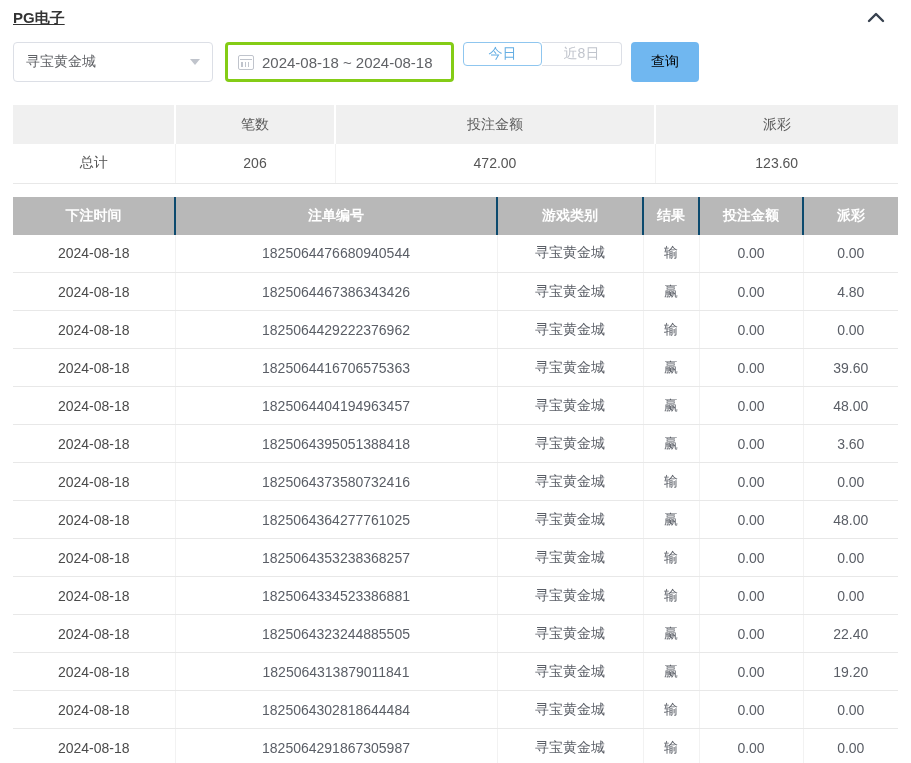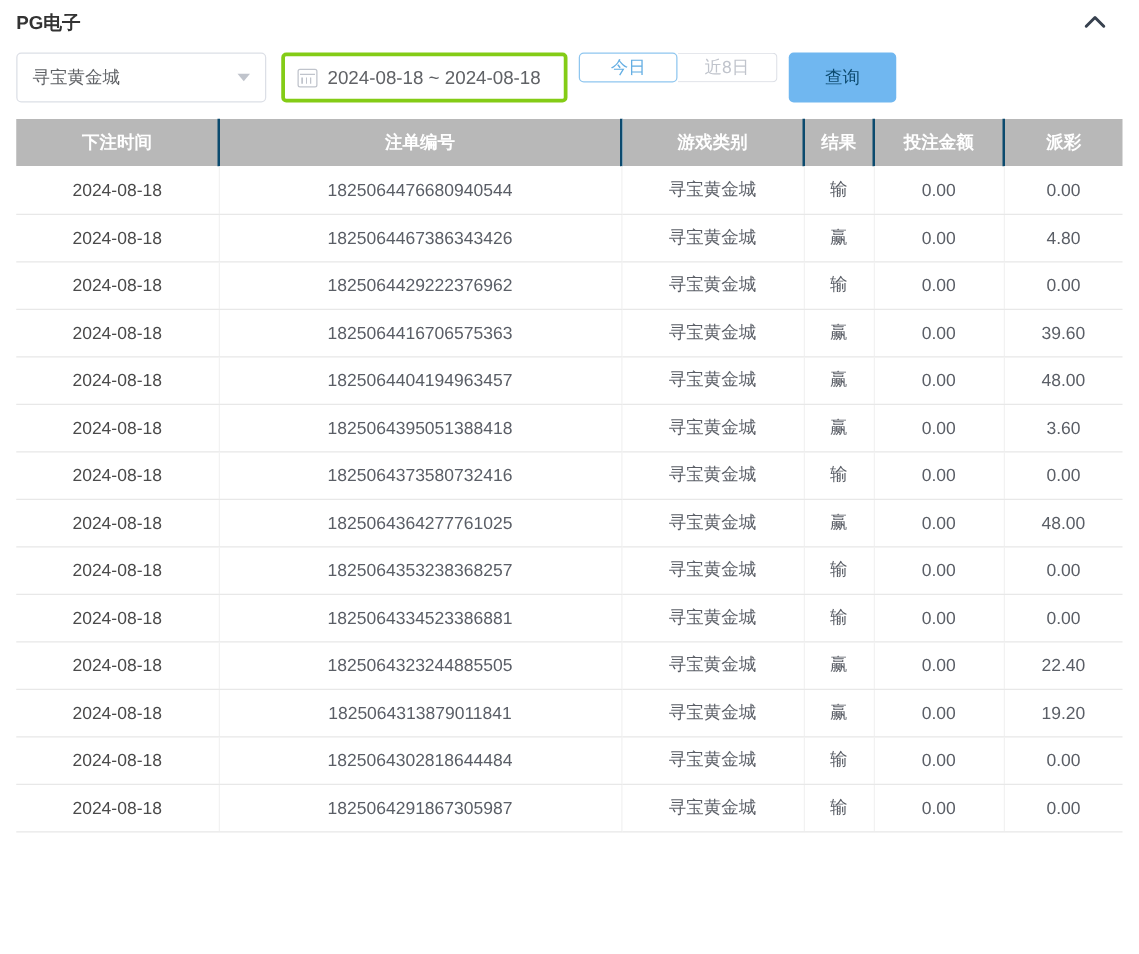--- a/index.html
+++ b/index.html
@@ -9,21 +9,21 @@
     font-family: "Liberation Sans", "DejaVu Sans", sans-serif;
     color: #555;
   }
   .page { padding: 0 13px; }
 
   
   .title-row {
     display: flex; align-items: center;
     padding-top: 7px; height: 30px; position: relative;
   }
-  .app-title { font-size: 15px; font-weight: bold; color: #333; }
+  .app-title { font-size: 15px; font-weight: bold; color: #333; text-decoration: underline; }
   .notice { font-size: 15px; font-weight: bold; color: #b4281e; margin-left: 26px; }
   .collapse { position: absolute; right: 10px; top: 6px; cursor: pointer; width: 24px; height: 24px; display:flex; align-items:center; justify-content:center; }
 
   
   .filter-row { display: flex; align-items: center; margin-top: 12px; height: 40px; }
   .select-box {
     width: 200px; height: 40px; border: 1px solid #dcdfe6; border-radius: 4px;
     display: flex; align-items: center; padding: 0 12px; cursor: pointer;
     color: #606266; font-size: 14px; background: #fff;
   }
@@ -48,21 +48,21 @@
     width: 79px; height: 24px; background: #fff; border: 1px solid #dcdfe6;
     border-left-width: 0; color: #c0c4cc; font-size: 14px; cursor: pointer;
     display: flex; align-items: center; justify-content: center;
   }
   .qbtn:first-child { border-left-width: 1px; border-radius: 4px 0 0 4px; }
   .qbtn:last-child { border-radius: 0 4px 4px 0; width: 80px; }
   .qbtn.active {
     border: 1px solid #8fc6ef; border-radius: 4px; color: #64aee3; position: relative; z-index: 1;
   }
   .search-btn {
-    margin-left: 9px; width: 86px; height: 40px; background: #70b7f0; color: #0c4a6e;
+    margin-left: 9px; width: 68px; height: 40px; background: #70b7f0; color: #000000;
     font-size: 14px; border: none; border-radius: 4px; cursor: pointer;
   }
 
   
   table { border-collapse: collapse; width: 885px; table-layout: fixed; font-size: 14px; }
   td, th { height: 38px; text-align: center; font-weight: normal; overflow: hidden; white-space: nowrap; }
 
   .summary-table { margin-top: 23px; }
   .summary-table thead th { background: #f0f0f0; color: #5a5a5a; height: 39px; }
   .summary-table tbody td { background: #fff; color: #555; height: 39px; border-bottom: 1px solid #e8e8e8; }
@@ -114,20 +114,44 @@
       <span class="cal-icon"></span>
       <span>2024-08-18 ~ 2024-08-18</span>
     </div>
     <div class="btn-group">
       <button class="qbtn active">今日</button>
       <button class="qbtn">近8日</button>
     </div>
     <button class="search-btn">查询</button>
   </div>
 
+  <table class="summary-table">
+    <colgroup>
+        <col class="c1">
+        <col class="c2">
+        <col class="c3">
+        <col class="c4">
+      </colgroup>
+    <thead>
+      <tr>
+        <th></th>
+        <th>笔数</th>
+        <th>投注金额</th>
+        <th>派彩</th>
+      </tr>
+    </thead>
+    <tbody>
+      <tr>
+        <td>总计</td>
+        <td>206</td>
+        <td>472.00</td>
+        <td>123.60</td>
+      </tr>
+    </tbody>
+  </table>
 
   <table class="records-table">
     <colgroup>
         <col class="c1">
         <col class="c2">
         <col class="c3">
         <col class="c4">
         <col class="c5">
         <col class="c6">
       </colgroup>

